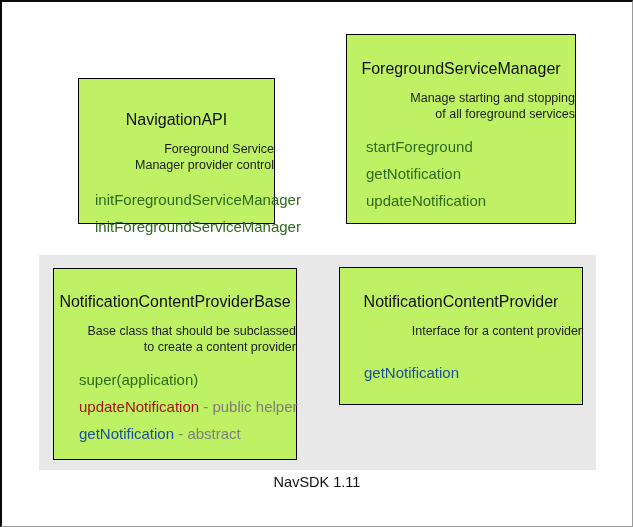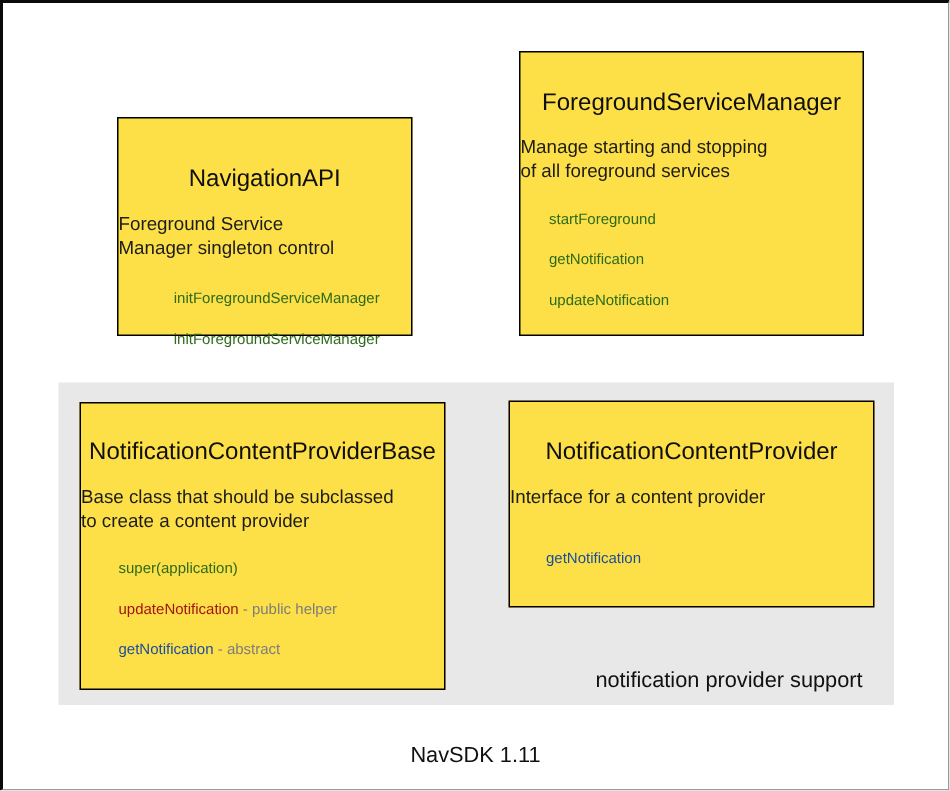--- a/index.html
+++ b/index.html
@@ -24,21 +24,21 @@
     position: absolute;
     left: 37px;
     top: 253px;
     width: 557px;
     height: 215px;
     background: #e8e8e8;
   }
   .class-box {
     position: absolute;
     box-sizing: border-box;
-    background: #fde047;
+    background: #bef264;
     border: 1.5px solid #000000;
   }
   .box-nav-api  { left: 76px;  top: 76px;  width: 197px; height: 146px; }
   .box-fsm      { left: 344px; top: 32px;  width: 230px; height: 190px; }
   .box-ncpb     { left: 51px;  top: 266px; width: 244px; height: 192px; }
   .box-ncp      { left: 337px; top: 265px; width: 244px; height: 138px; }
 
   .box-title {
     font-size: 16px;
     color: #0f0f0f;
@@ -47,28 +47,28 @@
   }
   .box-nav-api .box-title { margin-top: 32px; }
   .box-fsm     .box-title { margin-top: 25px; }
   .box-ncpb    .box-title { margin-top: 24px; }
   .box-ncp     .box-title { margin-top: 25px; }
 
   .box-desc {
     font-size: 12.5px;
     line-height: 16px;
     color: #1c1c1c;
-    text-align: left;
+    text-align: right;
     white-space: pre-line;
     margin-top: 12px;
   }
 
   .methods { margin-top: 19px; }
   .method-line {
-    font-size: 10px;
+    font-size: 15px;
     line-height: 16px;
     margin-bottom: 11px;
     white-space: nowrap;
   }
   .box-nav-api .method-line { text-align: center; margin-left: 16px; }
   .box-fsm  .methods { padding-left: 19px; margin-top: 17px; }
   .box-fsm  .method-line { margin-bottom: 11px; }
   .box-ncpb .methods { padding-left: 25px; margin-top: 17px; }
   .box-ncp  .methods { padding-left: 24px; margin-top: 26px; }
 
@@ -82,38 +82,38 @@
     left: 337px;
     top: 444px;
     width: 294px;
     text-align: center;
     font-size: 14.5px;
     color: #111111;
   }
   .footer-label {
     position: absolute;
     left: 0;
-    top: 494px;
+    top: 472px;
     width: 630px;
     text-align: center;
     font-size: 14.5px;
     color: #111111;
   }
 </style>
 </head>
 <body>
 
 <div class="canvas">
 
   <div class="gray-region"></div>
 
   <div class="class-box box-nav-api">
     <div class="box-title">NavigationAPI</div>
     <div class="box-desc">Foreground Service
-Manager singleton control</div>
+Manager provider control</div>
     <div class="methods">
       <div class="method-line m-green">initForegroundServiceManager</div>
       <div class="method-line m-green">initForegroundServiceManager</div>
     </div>
   </div>
 
   <div class="class-box box-fsm">
     <div class="box-title">ForegroundServiceManager</div>
     <div class="box-desc">Manage starting and stopping
 of all foreground services</div>
@@ -142,17 +142,16 @@
   </div>
 
   <div class="class-box box-ncp">
     <div class="box-title">NotificationContentProvider</div>
     <div class="box-desc">Interface for a content provider</div>
     <div class="methods">
       <div class="method-line m-blue">getNotification</div>
     </div>
   </div>
 
-  <div class="region-label">notification provider support</div>
 
   <div class="footer-label">NavSDK 1.11</div>
 
 </div>
 
 </body></html>

